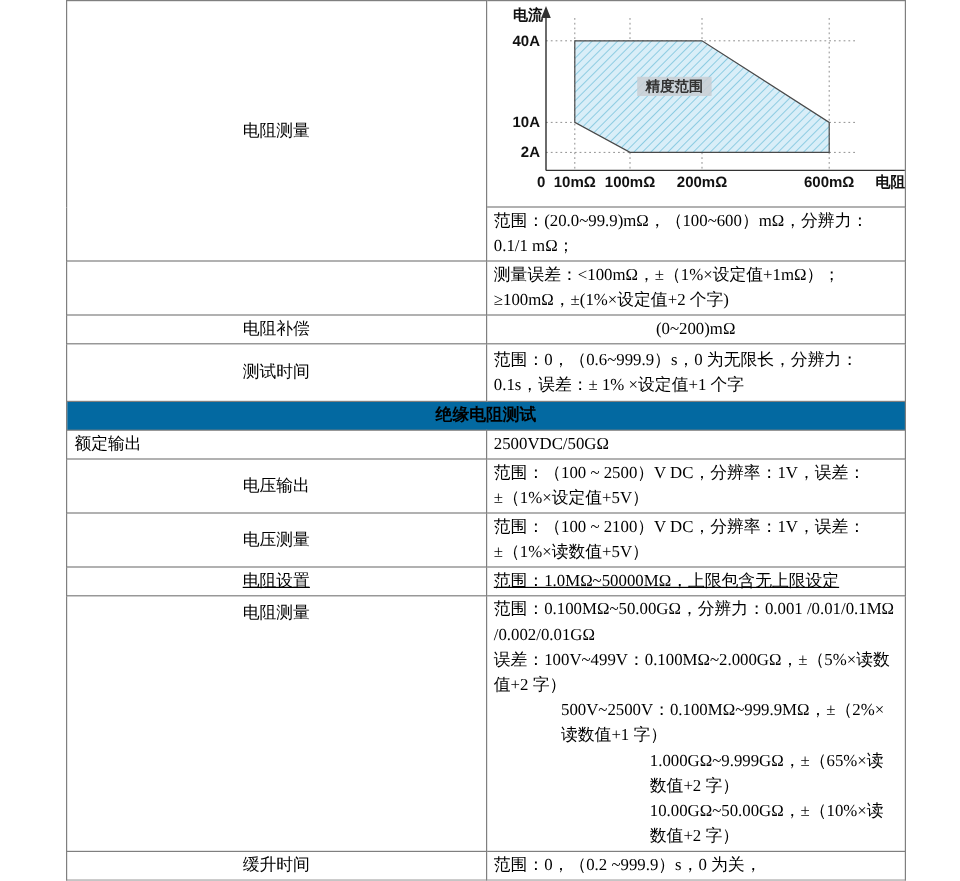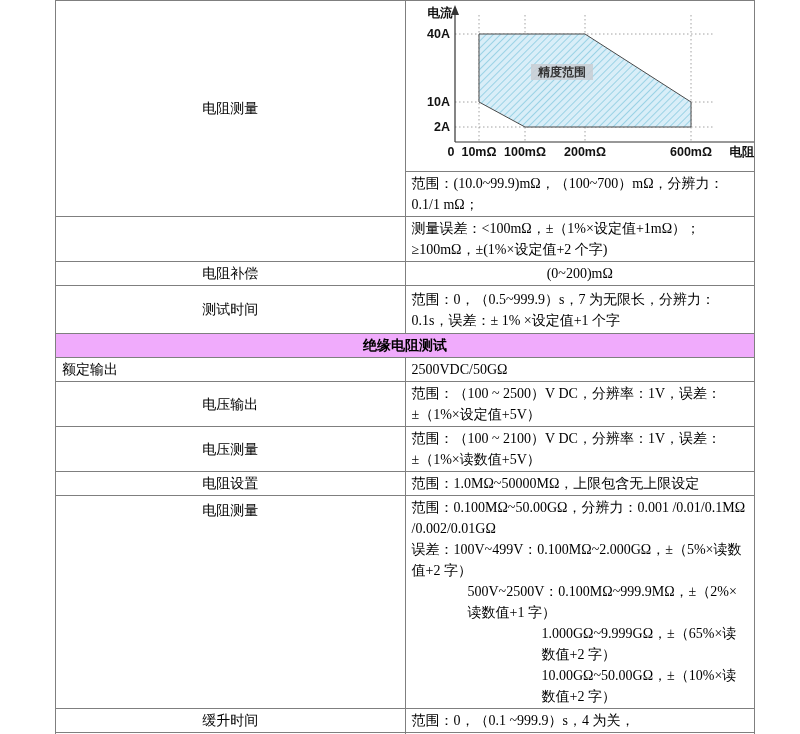--- a/index.html
+++ b/index.html
@@ -3,30 +3,30 @@
 <meta charset="utf-8">
 <style>
   html,body{margin:0;padding:0;background:#fff;}
   .page{position:relative;width:800px;height:734px;background:#ffffff;overflow:hidden;
         font-family:"Liberation Serif",serif;color:#000;}
   table.spec{border-collapse:collapse;table-layout:fixed;width:700px;margin-left:55px;}
   table.spec td{border:1px solid #7f7f7f;font-size:14px;padding:1px 6px;vertical-align:middle;
         line-height:21px;overflow:hidden;}
   td.lbl{text-align:center;}
   td.lbl-left{text-align:left;margin-left:36px;}
-  td.section{background:#f0abfc;text-align:center;font-weight:bold;font-size:14.5px;}
+  td.section{background:#0369a1;text-align:center;font-weight:bold;font-size:14.5px;}
   td.chartcell{height:162px;padding:0;}
   tr.r-range td{height:26px;}
   tr.r-err td{height:19px;margin-top:14px;}
   tr.r-comp td{height:19px;text-align:center;}
   tr.r-ttime td{height:45px;vertical-align:middle;}
   tr.r-sec td{height:18px;}
   tr.r-rated td{height:20px;}
   tr.r-v td{height:23px;}
-  tr.r-rset td{height:21px;}
+  tr.r-rset td{height:21px;text-decoration:underline;}
   tr.r-rmeas td{height:110px;vertical-align:top;}
   tr.r-ramp td{height:21px;}
   tr.r-judge td{height:44px;}
   .ind-1{padding-left:56px;}
   .ind-2{padding-left:130px;}
   svg text{fill:#333;font-family:"DejaVu Sans",sans-serif;}
   .ctxt{font-size:12.5px;font-weight:600;fill:#111;font-family:"Liberation Sans",sans-serif;}
   .creg{font-size:12px;font-weight:600;fill:#333;font-family:"Liberation Sans",sans-serif;}
 </style>
 </head>
@@ -70,33 +70,33 @@
           <text class="ctxt" x="39" y="154" text-anchor="middle">0</text>
           <text class="ctxt" x="67" y="154" text-anchor="middle">10mΩ</text>
           <text class="ctxt" x="113" y="154" text-anchor="middle">100mΩ</text>
           <text class="ctxt" x="173" y="154" text-anchor="middle">200mΩ</text>
           <text class="ctxt" x="279" y="154" text-anchor="middle">600mΩ</text>
           <text class="ctxt" x="330" y="154" text-anchor="middle">电阻</text>
         </svg>
       </td>
     </tr>
     <tr class="r-range">
-      <td>范围：(10.0~99.9)mΩ，（100~700）mΩ，分辨力：0.1/1 mΩ；</td>
+      <td>范围：(20.0~99.9)mΩ，（100~600）mΩ，分辨力：0.1/1 mΩ；</td>
     </tr>
     <tr class="r-err">
       <td></td>
       <td>测量误差：&lt;100mΩ，±（1%×设定值+1mΩ）；≥100mΩ，±(1%×设定值+2 个字)</td>
     </tr>
     <tr class="r-comp">
       <td class="lbl">电阻补偿</td>
       <td>(0~200)mΩ</td>
     </tr>
     <tr class="r-ttime">
       <td class="lbl">测试时间</td>
-      <td>范围：0，（0.5~999.9）s，7 为无限长，分辨力：0.1s，误差：± 1% ×设定值+1 个字</td>
+      <td>范围：0，（0.6~999.9）s，0 为无限长，分辨力：0.1s，误差：± 1% ×设定值+1 个字</td>
     </tr>
 
     <tr class="r-sec">
       <td class="section" colspan="2">绝缘电阻测试</td>
     </tr>
     <tr class="r-rated">
       <td class="lbl-left">额定输出</td>
       <td>2500VDC/50GΩ</td>
     </tr>
     <tr class="r-v">
@@ -116,21 +116,21 @@
       <td>
         <div>范围：0.100MΩ~50.00GΩ，分辨力：0.001 /0.01/0.1MΩ /0.002/0.01GΩ</div>
         <div>误差：100V~499V：0.100MΩ~2.000GΩ，±（5%×读数值+2 字）</div>
         <div class="ind-1">500V~2500V：0.100MΩ~999.9MΩ，±（2%×读数值+1 字）</div>
         <div class="ind-2">1.000GΩ~9.999GΩ，±（65%×读数值+2 字）</div>
         <div class="ind-2">10.00GΩ~50.00GΩ，±（10%×读数值+2 字）</div>
       </td>
     </tr>
     <tr class="r-ramp">
       <td class="lbl">缓升时间</td>
-      <td>范围：0，（0.1 ~999.9）s，4 为关，</td>
+      <td>范围：0，（0.2 ~999.9）s，0 为关，</td>
     </tr>
     <tr class="r-judge">
       <td class="lbl">延判时间</td>
       <td>范围：0，（0.5~999.9）s，0 为无限长，分辨力：0.1s，误差：± 1% ×设定值+1 个字</td>
     </tr>
 
   </tbody>
     </table>
 </div>
 

